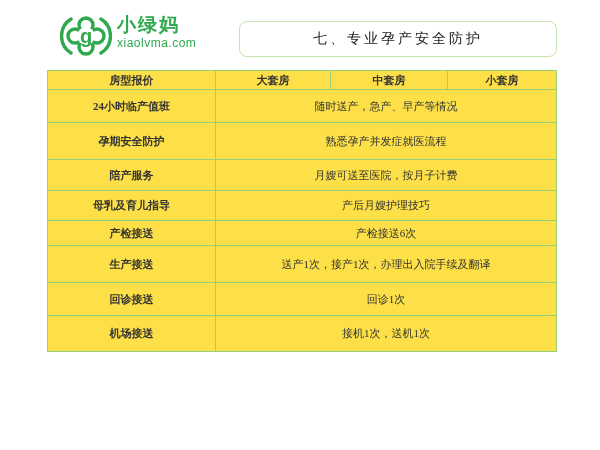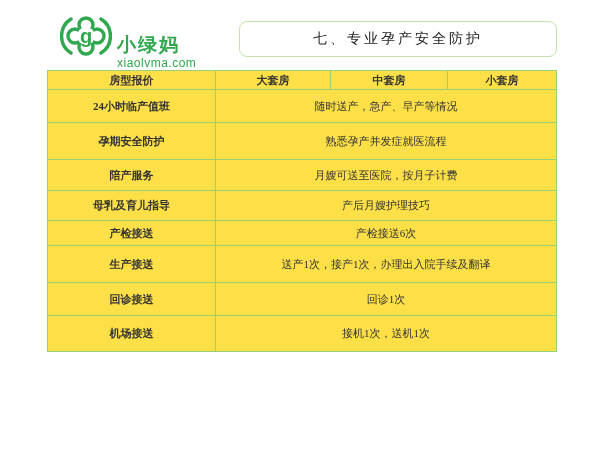--- a/index.html
+++ b/index.html
@@ -12,21 +12,21 @@
   body{
     width:600px;height:450px;background:#ffffff;
     font-family:"Liberation Serif","DejaVu Serif",serif;
     color:var(--ink);position:relative;overflow:hidden;
   }
   .page{position:absolute;inset:0;background:#ffffff;}
 
   
   .logo{position:absolute;left:60px;top:13px;display:flex;align-items:flex-start;}
   .logo-icon{width:52px;height:48px;display:block;}
-  .logo-text{margin-left:5px;margin-top:22px;line-height:1;}
+  .logo-text{margin-left:5px;margin-top:2px;line-height:1;}
   .logo-name{
     font-size:19px;font-weight:bold;color:var(--logo-green);
     letter-spacing:2px;font-family:"Liberation Sans","DejaVu Sans",sans-serif;
   }
   .logo-domain{
     font-size:12px;color:var(--logo-green);margin-top:3px;letter-spacing:0.5px;
     font-family:"Liberation Sans","DejaVu Sans",sans-serif;font-weight:normal;
   }
   .title-box{
     position:absolute;left:239px;top:21px;width:316px;height:34px;

